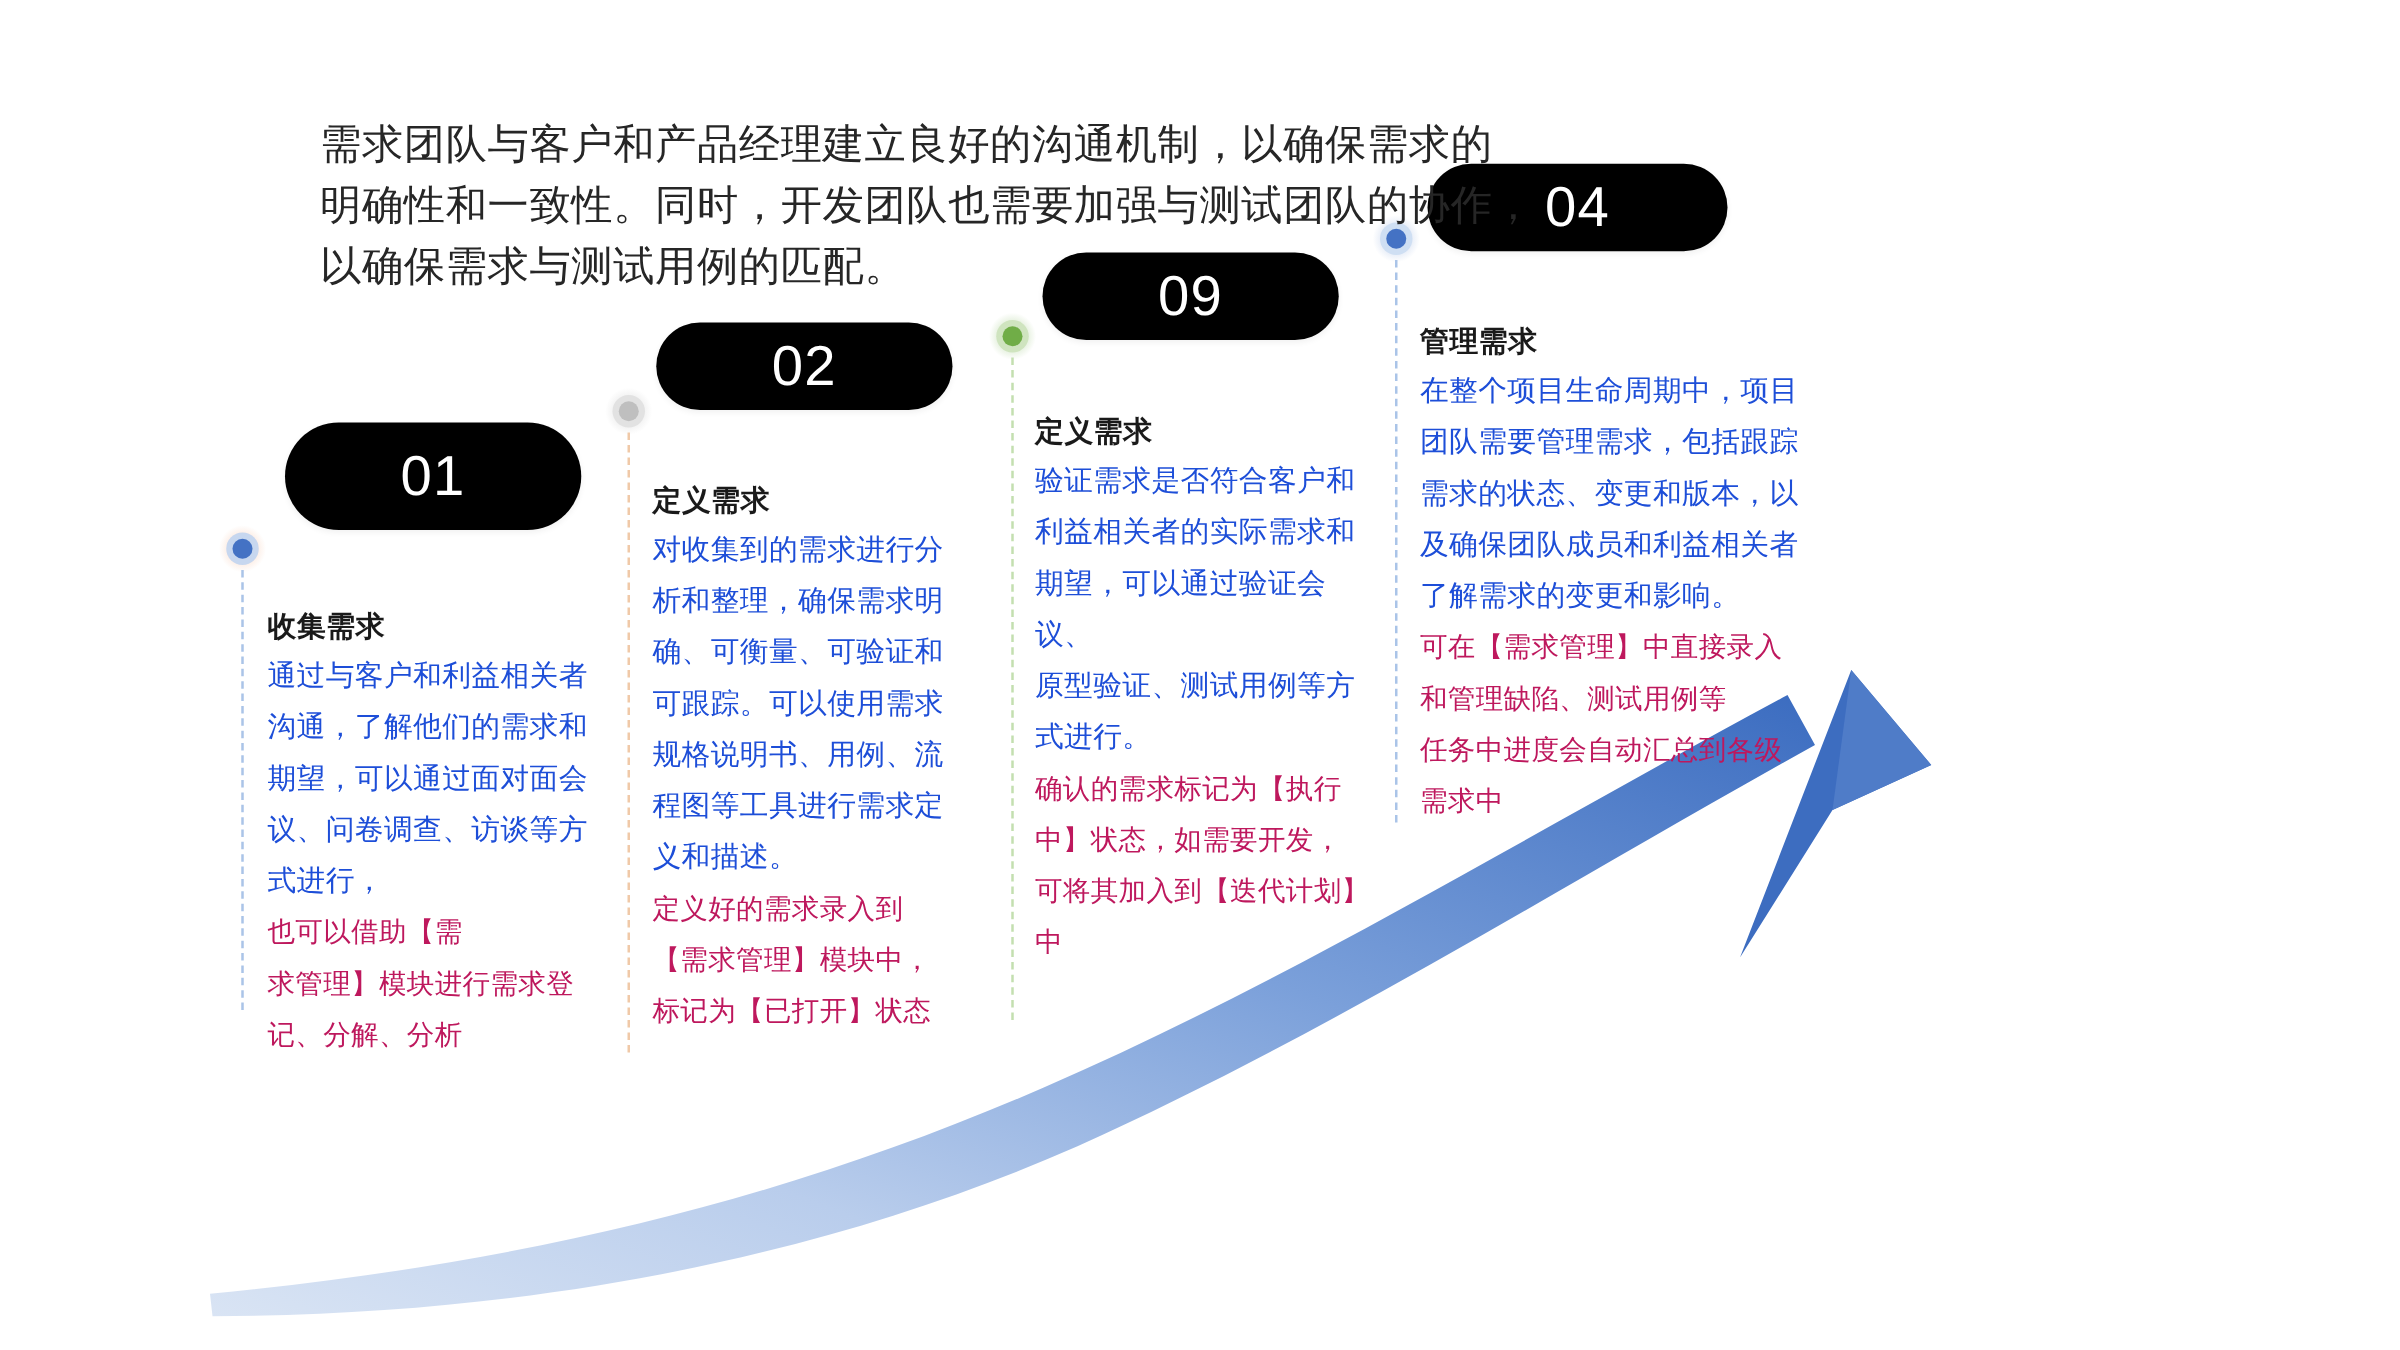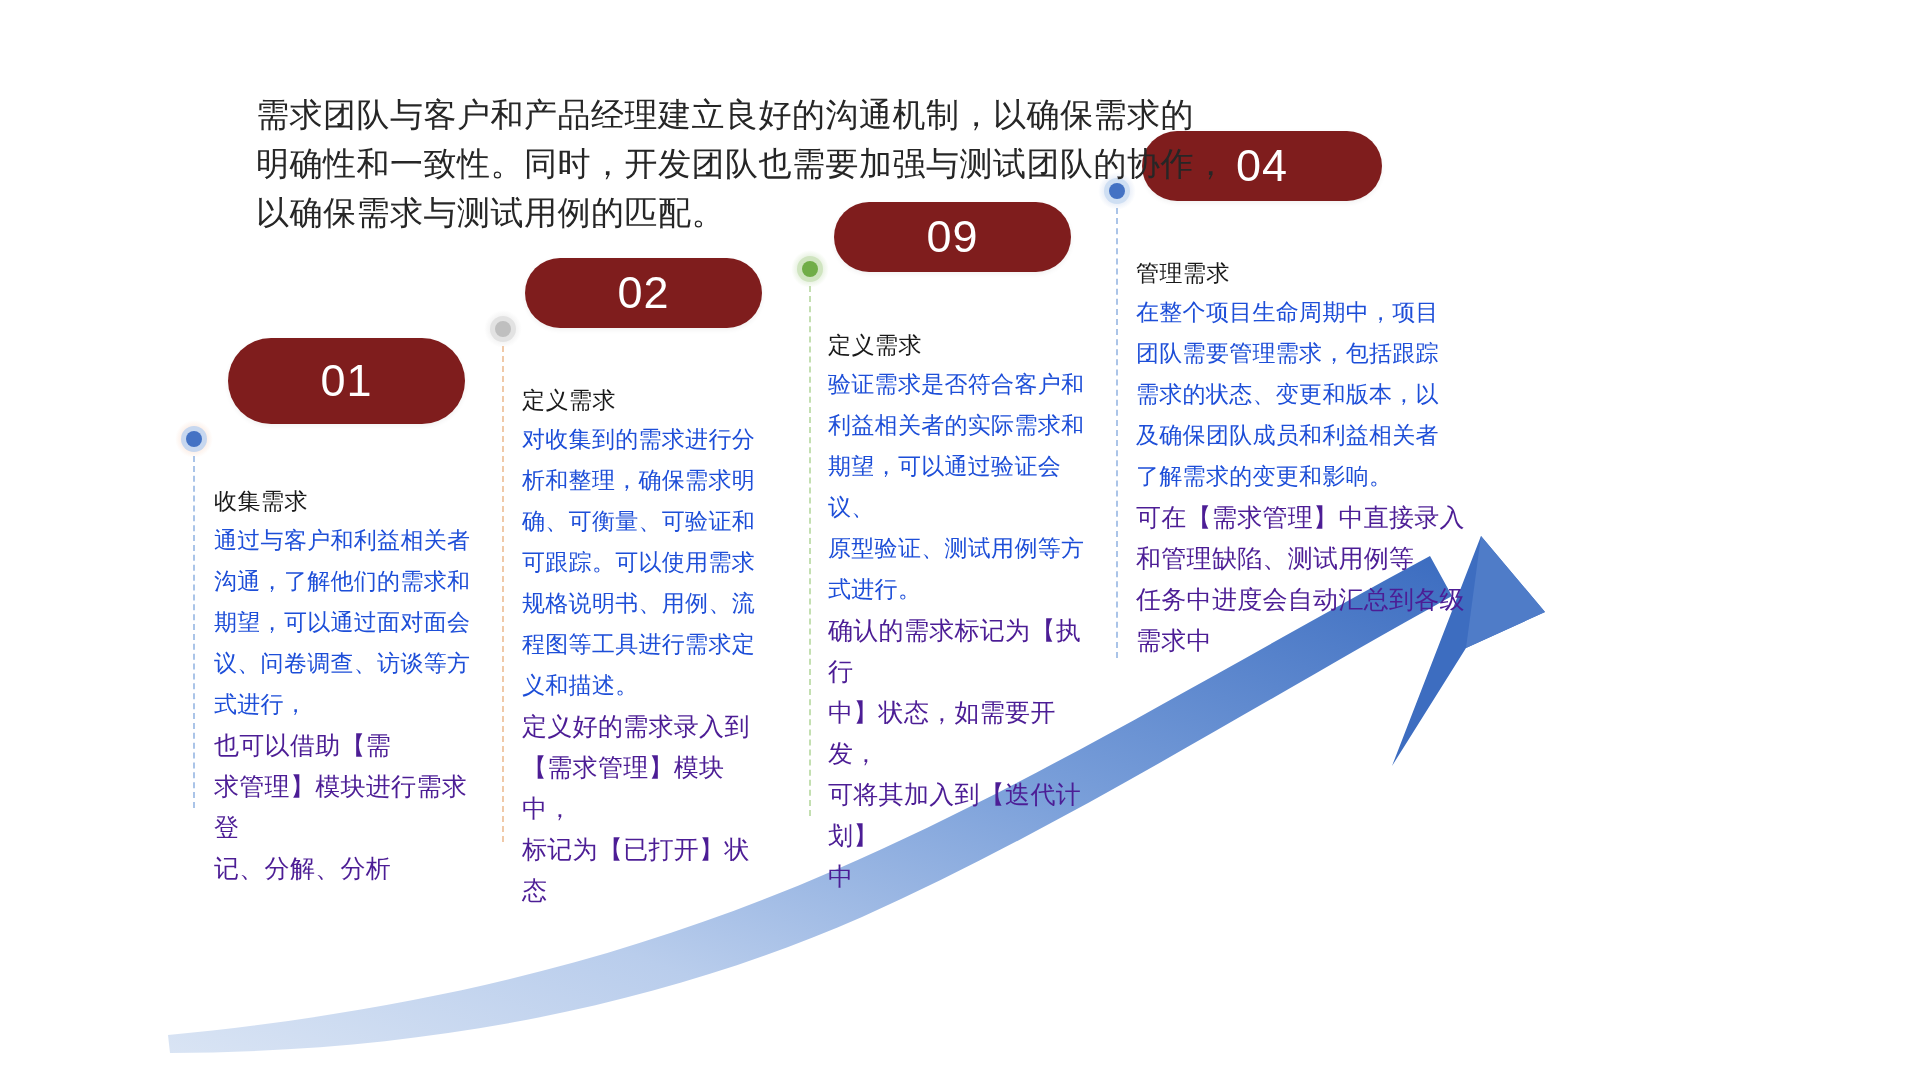--- a/index.html
+++ b/index.html
@@ -18,21 +18,21 @@
   #header-paragraph{
     position:absolute;left:256px;top:90px;width:1060px;z-index:6;
     font-size:33px;line-height:49px;color:#262626;letter-spacing:.5px;
     white-space:pre-line;
   }
 
   
   .column{position:absolute;z-index:5;}
 
   .badge{
-    position:absolute;border-radius:54px;background:#7f1d1d;
+    position:absolute;border-radius:54px;background:#000000;
     display:flex;align-items:center;justify-content:center;
     color:#ffffff;font-size:45px;font-weight:400;letter-spacing:1px;
     box-shadow:0 2px 5px rgba(0,0,0,.06);
   }
 
   .dot-wrap{position:absolute;}
   .dot-halo{
     position:absolute;left:0;top:0;width:38px;height:38px;border-radius:50%;
   }
   .dot-outer{
@@ -40,29 +40,29 @@
   }
   .dot-inner{
     position:absolute;left:11px;top:11px;width:16px;height:16px;border-radius:50%;
   }
   .dash-line{
     position:absolute;width:0;border-left-width:2px;border-left-style:dashed;
   }
 
   .text-block{position:absolute;}
   .blk-title{
-    font-size:23px;font-weight:normal;color:#1a1a1a;line-height:34px;
+    font-size:23px;font-weight:bold;color:#1a1a1a;line-height:34px;
     margin-bottom:2px;letter-spacing:.5px;
   }
   .blk-body{
     font-size:23px;color:#1d4ed8;line-height:41px;letter-spacing:.3px;
     white-space:pre-line;
   }
   .blk-red{
-    font-size:25px;color:#4c1d95;line-height:41px;letter-spacing:.3px;
+    font-size:22px;color:#be185d;line-height:41px;letter-spacing:.3px;
     white-space:pre-line;
   }
   .blk-red.center{text-align:left;}
 </style>
 </head>
 <body>
 
 <div id="stage">
 
   <svg id="arrow-layer" viewBox="0 0 1920 1080" xmlns="http://www.w3.org/2000/svg">

